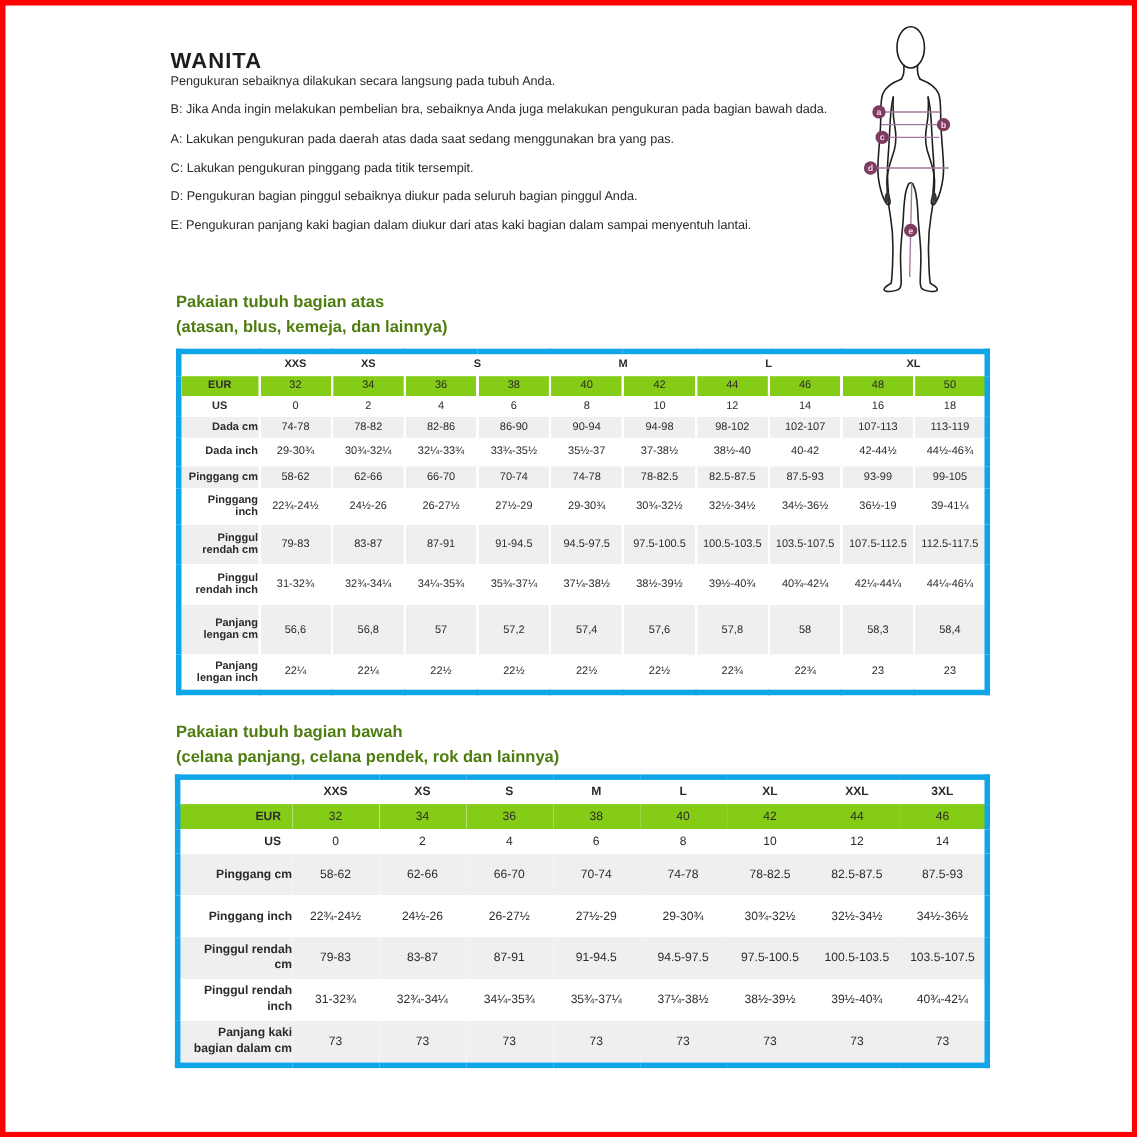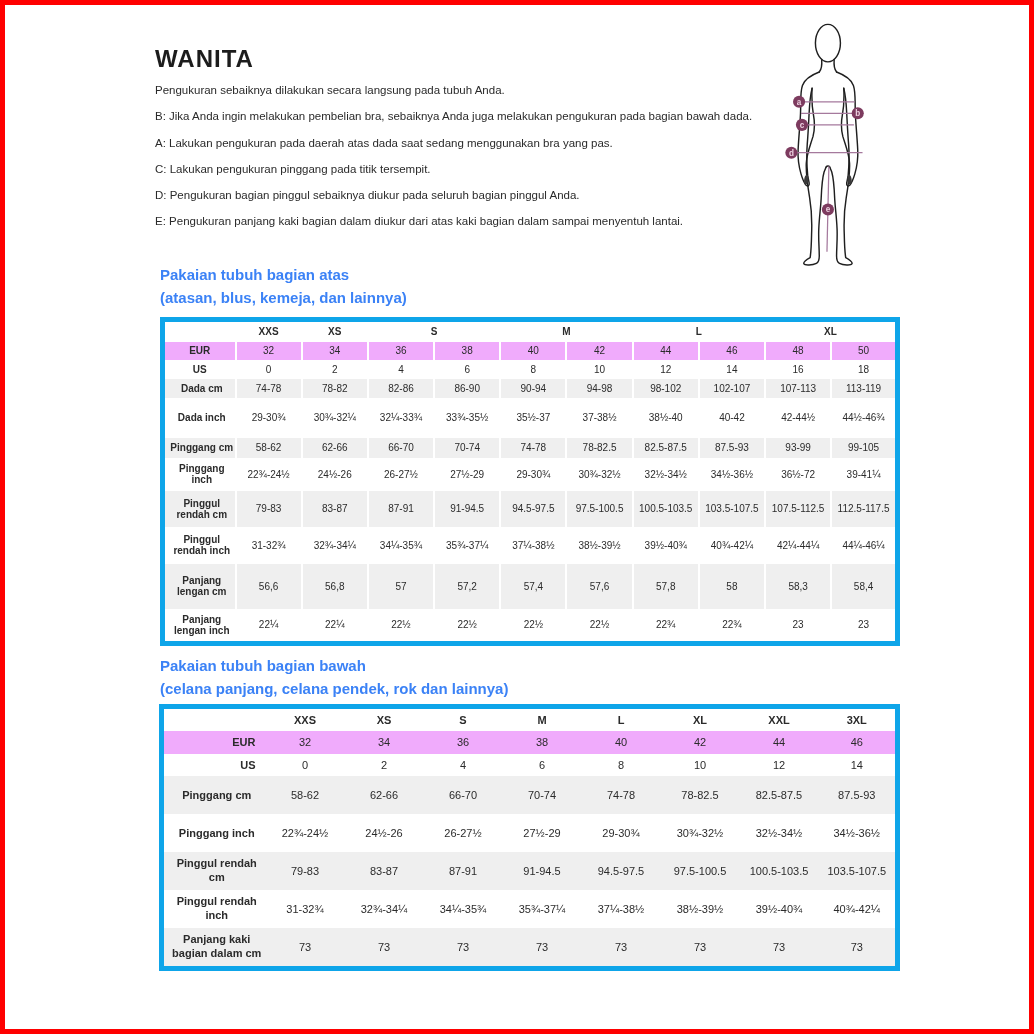--- a/index.html
+++ b/index.html
@@ -10,65 +10,65 @@
     font-family:"Liberation Sans","DejaVu Sans",sans-serif;
     color:#262626;
     position:relative;
     overflow:hidden;
   }
   .abs { position:absolute; }
 
   
   #page-title {
     left:150px; top:40px;
-    font-size:24px; font-weight:bold; letter-spacing:1px; color:#1c1c1c;
-  }
-  #intro-block { left:150px; top:72px; width:650px; }
+    font-size:20px; font-weight:bold; letter-spacing:1px; color:#1c1c1c;
+  }
+  #intro-block { left:150px; top:56px; width:650px; }
   #intro-block p {
     font-size:11.5px; line-height:26.3px; white-space:nowrap; color:#2a2a2a;
   }
 
   
   #figure-wrap { left:771px; top:16px; width:100px; height:250px; }
   #figure-wrap svg { width:100%; height:100%; }
 
   
   .section-title {
-    font-size:15px; font-weight:bold; color:#3b82f6; line-height:23px;
+    font-size:15px; font-weight:bold; color:#4d7c0f; line-height:23px;
   }
   #sec1-title { left:155px; top:258px; }
   #sec2-title { left:155px; top:649px; }
 
   
   table {
     border-collapse:collapse; table-layout:fixed;
     border:5px solid #0ea5e9;
   }
   th, td {
     text-align:center; vertical-align:middle;
     font-weight:normal; color:#2b2b2b;
     overflow:hidden;
   }
   thead th { font-weight:bold; }
-  th.row-label { text-align:center; font-weight:bold; padding-left:4px; }
-  tr.row-peach > * { background:#f0abfc; }
+  th.row-label { text-align:right; font-weight:bold; padding-left:4px; }
+  tr.row-peach > * { background:#84cc16; }
   tr.row-gray  > * { background:#efefef; }
   tr.strong td { font-weight:normal; }
 
   
   #upper-wrap { left:155px; top:312px; }
   #upper-table { width:735px; font-size:10px; }
   #upper-table col.label-col { width:73px; }
   #upper-table col.data-col  { width:66.2px; }
   #upper-table tr > * + * { border-left:2px solid #ffffff; }
   #upper-table thead tr { height:22px; }
   #upper-table tbody tr:nth-child(1)  { height:18px; }
   #upper-table tbody tr:nth-child(2)  { height:19px; }
   #upper-table tbody tr:nth-child(3)  { height:19px; }
-  #upper-table tbody tr:nth-child(4)  { height:40px; }
+  #upper-table tbody tr:nth-child(4)  { height:26px; }
   #upper-table tbody tr:nth-child(5)  { height:20px; }
   #upper-table tbody tr:nth-child(6)  { height:33px; }
   #upper-table tbody tr:nth-child(7)  { height:36px; }
   #upper-table tbody tr:nth-child(8)  { height:37px; }
   #upper-table tbody tr:nth-child(9)  { height:45px; }
   #upper-table tbody tr:nth-child(10) { height:35px; }
   #upper-table th.align-center { text-align:center; padding-left:0; }
 
   
   #lower-wrap { left:154px; top:699px; }
@@ -257,21 +257,21 @@
         <tr class="row-white">
           <th class="row-label">Pinggang inch</th>
           <td>22¾-24½</td>
           <td>24½-26</td>
           <td>26-27½</td>
           <td>27½-29</td>
           <td>29-30¾</td>
           <td>30¾-32½</td>
           <td>32½-34½</td>
           <td>34½-36½</td>
-          <td>36½-72</td>
+          <td>36½-19</td>
           <td>39-41¼</td>
         </tr>
         <tr class="row-gray">
           <th class="row-label multi">Pinggul rendah cm</th>
           <td>79-83</td>
           <td>83-87</td>
           <td>87-91</td>
           <td>91-94.5</td>
           <td>94.5-97.5</td>
           <td>97.5-100.5</td>

